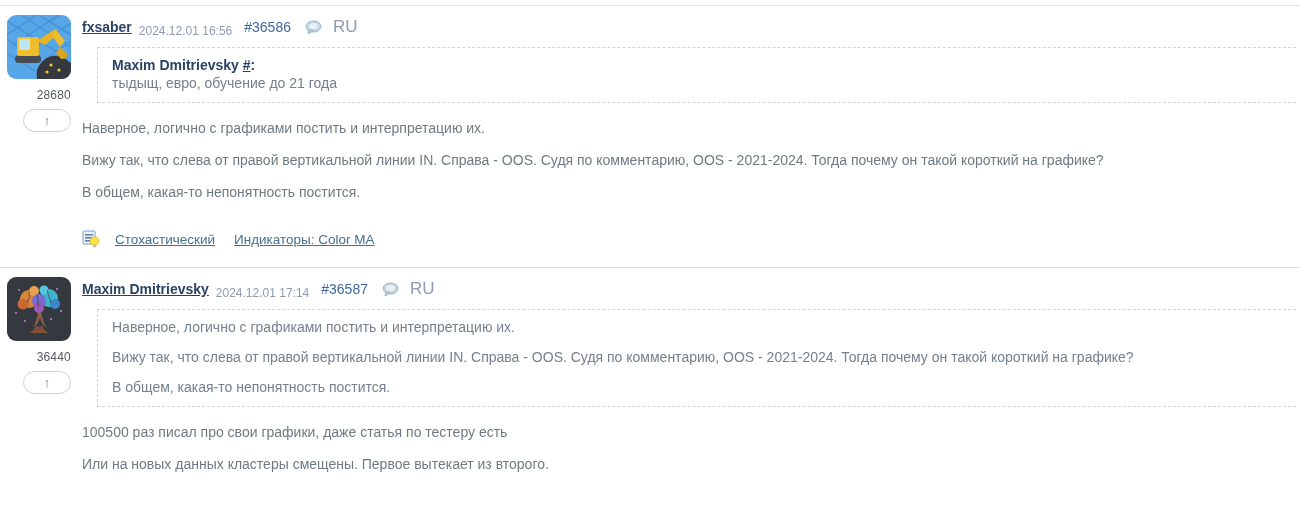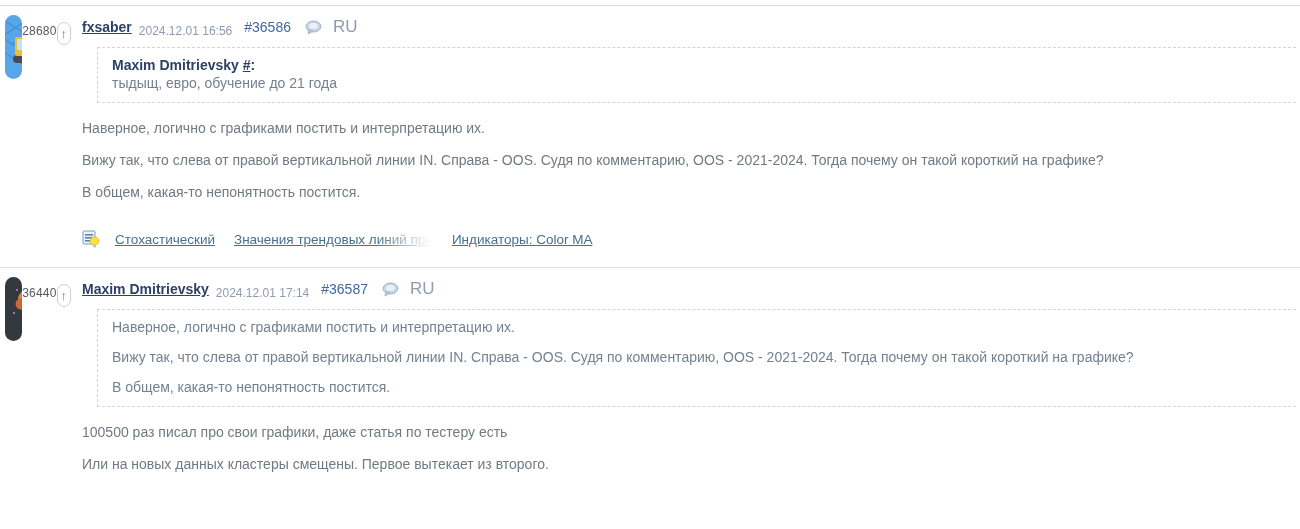--- a/index.html
+++ b/index.html
@@ -7,21 +7,21 @@
   body {
     width: 1300px; height: 529px; overflow: hidden;
     font-family: "Liberation Sans", sans-serif;
     font-size: 14px; color: #6f7a84;
   }
   .thread { width: 1300px; padding-top: 5px; }
   .post { border-top: 1px solid #dddddd; }
   .post-inner { display: flex; padding: 9px 0 18px 5px; }
 
   
-  .left-col { width: 66px; flex: 0 0 66px; display: flex; flex-direction: row; align-items: flex-start; }
+  .left-col { width: 66px; flex: 0 0 66px; display: flex; flex-direction: column; align-items: flex-end; }
   .avatar { width: 64px; height: 64px; border-radius: 9px; overflow: hidden; display: block; }
   .avatar svg { display: block; }
   .rating { margin-top: 9px; font-size: 12px; color: #555a60; letter-spacing: .2px; }
   .vote-btn {
     margin-top: 7px; width: 48px; height: 23px;
     border: 1px solid #cfcfcf; border-radius: 12px; background: #fff;
     display: flex; align-items: center; justify-content: center;
     color: #6b7075; font-size: 13px; cursor: pointer; line-height: 1;
   }
 
@@ -130,21 +130,20 @@
             <svg width="18" height="18" viewBox="0 0 18 18">
               <rect x="1" y="1" width="12" height="13" rx="1" fill="#eef3f9" stroke="#7d9cc4" stroke-width="1"></rect>
               <rect x="3" y="4" width="8" height="1.6" fill="#5b82b4"></rect>
               <rect x="3" y="7" width="8" height="1.6" fill="#5b82b4"></rect>
               <rect x="3" y="10" width="5" height="1.6" fill="#5b82b4"></rect>
               <circle cx="12.5" cy="11" r="4.2" fill="#ffe23e" stroke="#d9b71a" stroke-width="0.8"></circle>
               <rect x="11" y="15" width="3" height="2.4" rx="0.8" fill="#b9c2cc"></rect>
             </svg>
           </span>
           <a class="tag-link">Стохастический</a>
-          <a class="tag-link tag-fade">Значения трендовых линий при</a>
           <a class="tag-link">Индикаторы: Color MA</a>
         </div>
       </div>
     </div>
   </div>
 
   <div class="post">
     <div class="post-inner">
       <div class="left-col">
         <span class="avatar">

